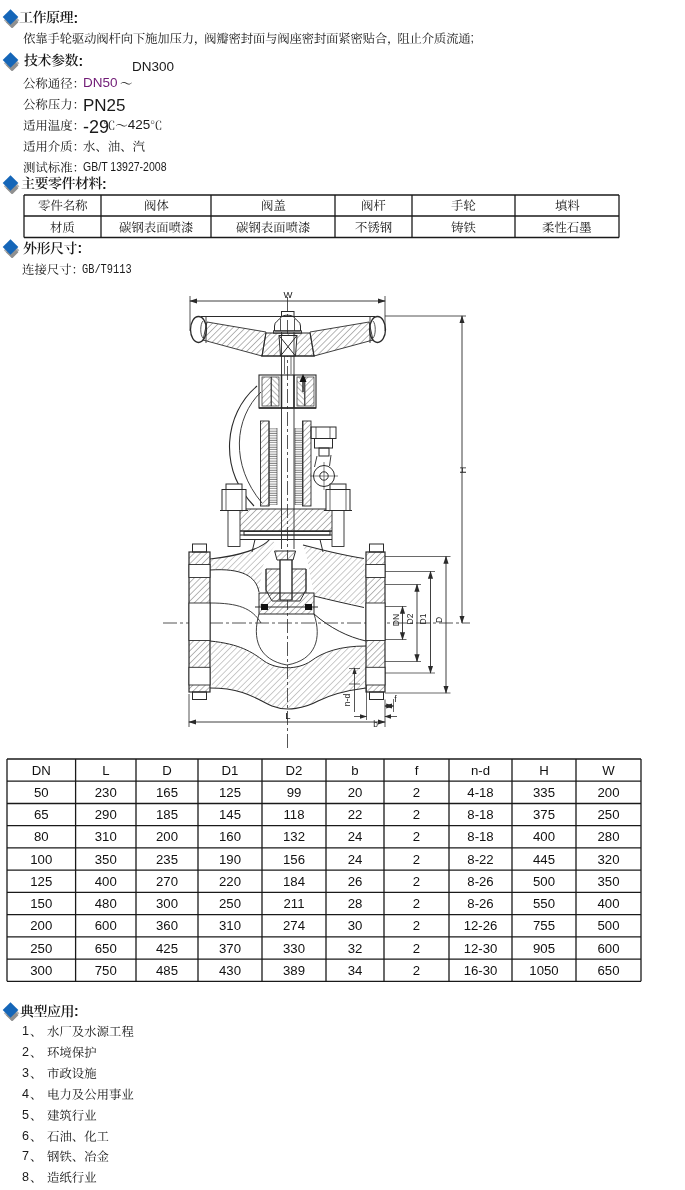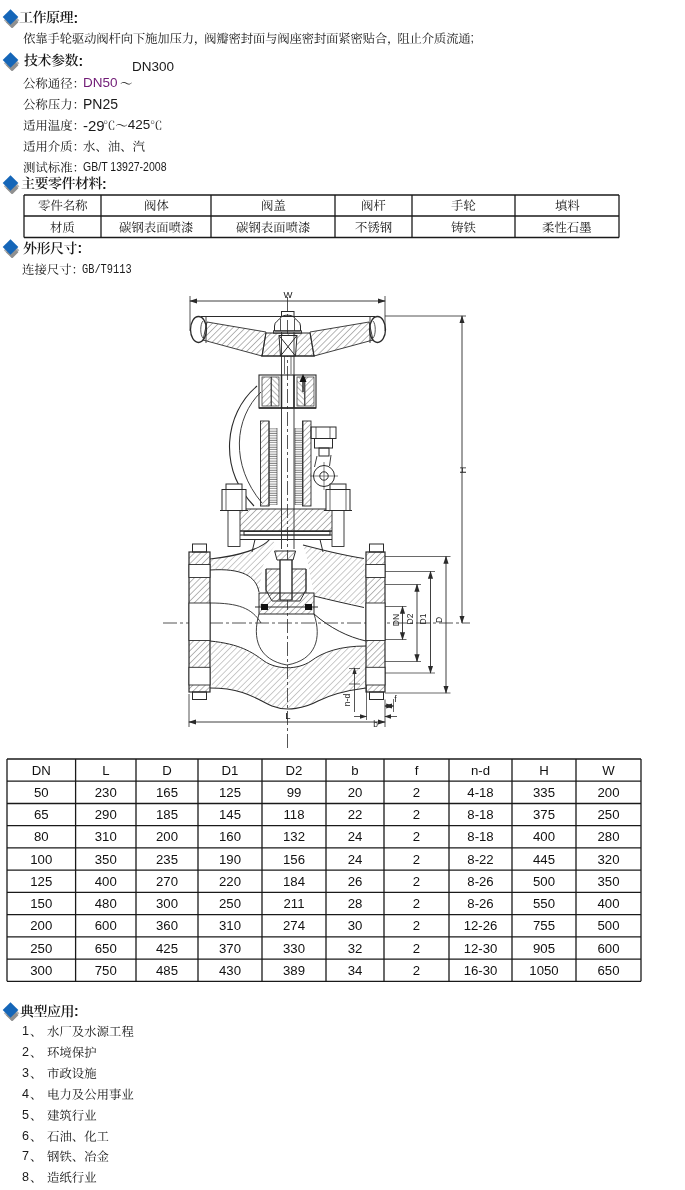--- a/index.html
+++ b/index.html
@@ -239,29 +239,29 @@
     <use href="#g56r" transform="translate(0.0,10.91) scale(0.01240,-0.01240)"></use>
   </svg>
 <span style="position:absolute;left:131.9px;top:60px;font-family:'Liberation Sans';font-size:13.5px;font-weight:normal;color:#1a1a1a;line-height:1;white-space:pre">DN300</span>
 <svg style="position:absolute;left:23.0px;top:97.59px;overflow:visible" width="60.0" height="12.6" viewBox="0 0 60.0 12.6" fill="#1a1a1a">
     <use href="#g52r" transform="translate(0.0,10.91) scale(0.01240,-0.01240)"></use>
     <use href="#g53r" transform="translate(12.4,10.91) scale(0.01240,-0.01240)"></use>
     <use href="#g34r" transform="translate(24.8,10.91) scale(0.01240,-0.01240)"></use>
     <use href="#g35r" transform="translate(37.2,10.91) scale(0.01240,-0.01240)"></use>
     <use href="#g55r" transform="translate(49.6,10.91) scale(0.01240,-0.01240)"></use>
   </svg>
-<span style="position:absolute;left:83.0px;top:97.07px;font-family:'Liberation Sans';font-size:14px;font-weight:normal;color:#1a1a1a;line-height:1;white-space:pre">PN25</span>
+<span style="position:absolute;left:83.0px;top:97.07px;font-family:'Liberation Sans';font-size:17px;font-weight:normal;color:#1a1a1a;line-height:1;white-space:pre">PN25</span>
 <svg style="position:absolute;left:23.0px;top:118.59px;overflow:visible" width="60.0" height="12.6" viewBox="0 0 60.0 12.6" fill="#1a1a1a">
     <use href="#g57r" transform="translate(0.0,10.91) scale(0.01240,-0.01240)"></use>
     <use href="#g58r" transform="translate(12.4,10.91) scale(0.01240,-0.01240)"></use>
     <use href="#g59r" transform="translate(24.8,10.91) scale(0.01240,-0.01240)"></use>
     <use href="#g60r" transform="translate(37.2,10.91) scale(0.01240,-0.01240)"></use>
     <use href="#g55r" transform="translate(49.6,10.91) scale(0.01240,-0.01240)"></use>
   </svg>
-<span style="position:absolute;left:83.0px;top:118.07px;font-family:'Liberation Sans';font-size:15px;font-weight:normal;color:#1a1a1a;line-height:1;white-space:pre">-29</span>
+<span style="position:absolute;left:83.0px;top:118.07px;font-family:'Liberation Sans';font-size:18px;font-weight:normal;color:#1a1a1a;line-height:1;white-space:pre">-29</span>
 <svg style="position:absolute;left:103.0px;top:118.59px;overflow:visible" width="24.8" height="12.6" viewBox="0 0 24.8 12.6" fill="#1a1a1a">
     <use href="#g61r" transform="translate(0.0,10.91) scale(0.01240,-0.01240)"></use>
     <use href="#g56r" transform="translate(12.4,10.91) scale(0.01240,-0.01240)"></use>
   </svg>
 <span style="position:absolute;left:127.8px;top:118.07px;font-family:'Liberation Sans';font-size:13.5px;font-weight:normal;color:#1a1a1a;line-height:1;white-space:pre">425</span>
 <svg style="position:absolute;left:149.8px;top:118.59px;overflow:visible" width="12.4" height="12.6" viewBox="0 0 12.4 12.6" fill="#1a1a1a">
     <use href="#g61r" transform="translate(0.0,10.91) scale(0.01240,-0.01240)"></use>
   </svg>
 <svg style="position:absolute;left:23.0px;top:139.59px;overflow:visible" width="122.0" height="12.6" viewBox="0 0 122.0 12.6" fill="#1a1a1a">
     <use href="#g57r" transform="translate(0.0,10.91) scale(0.01240,-0.01240)"></use>

